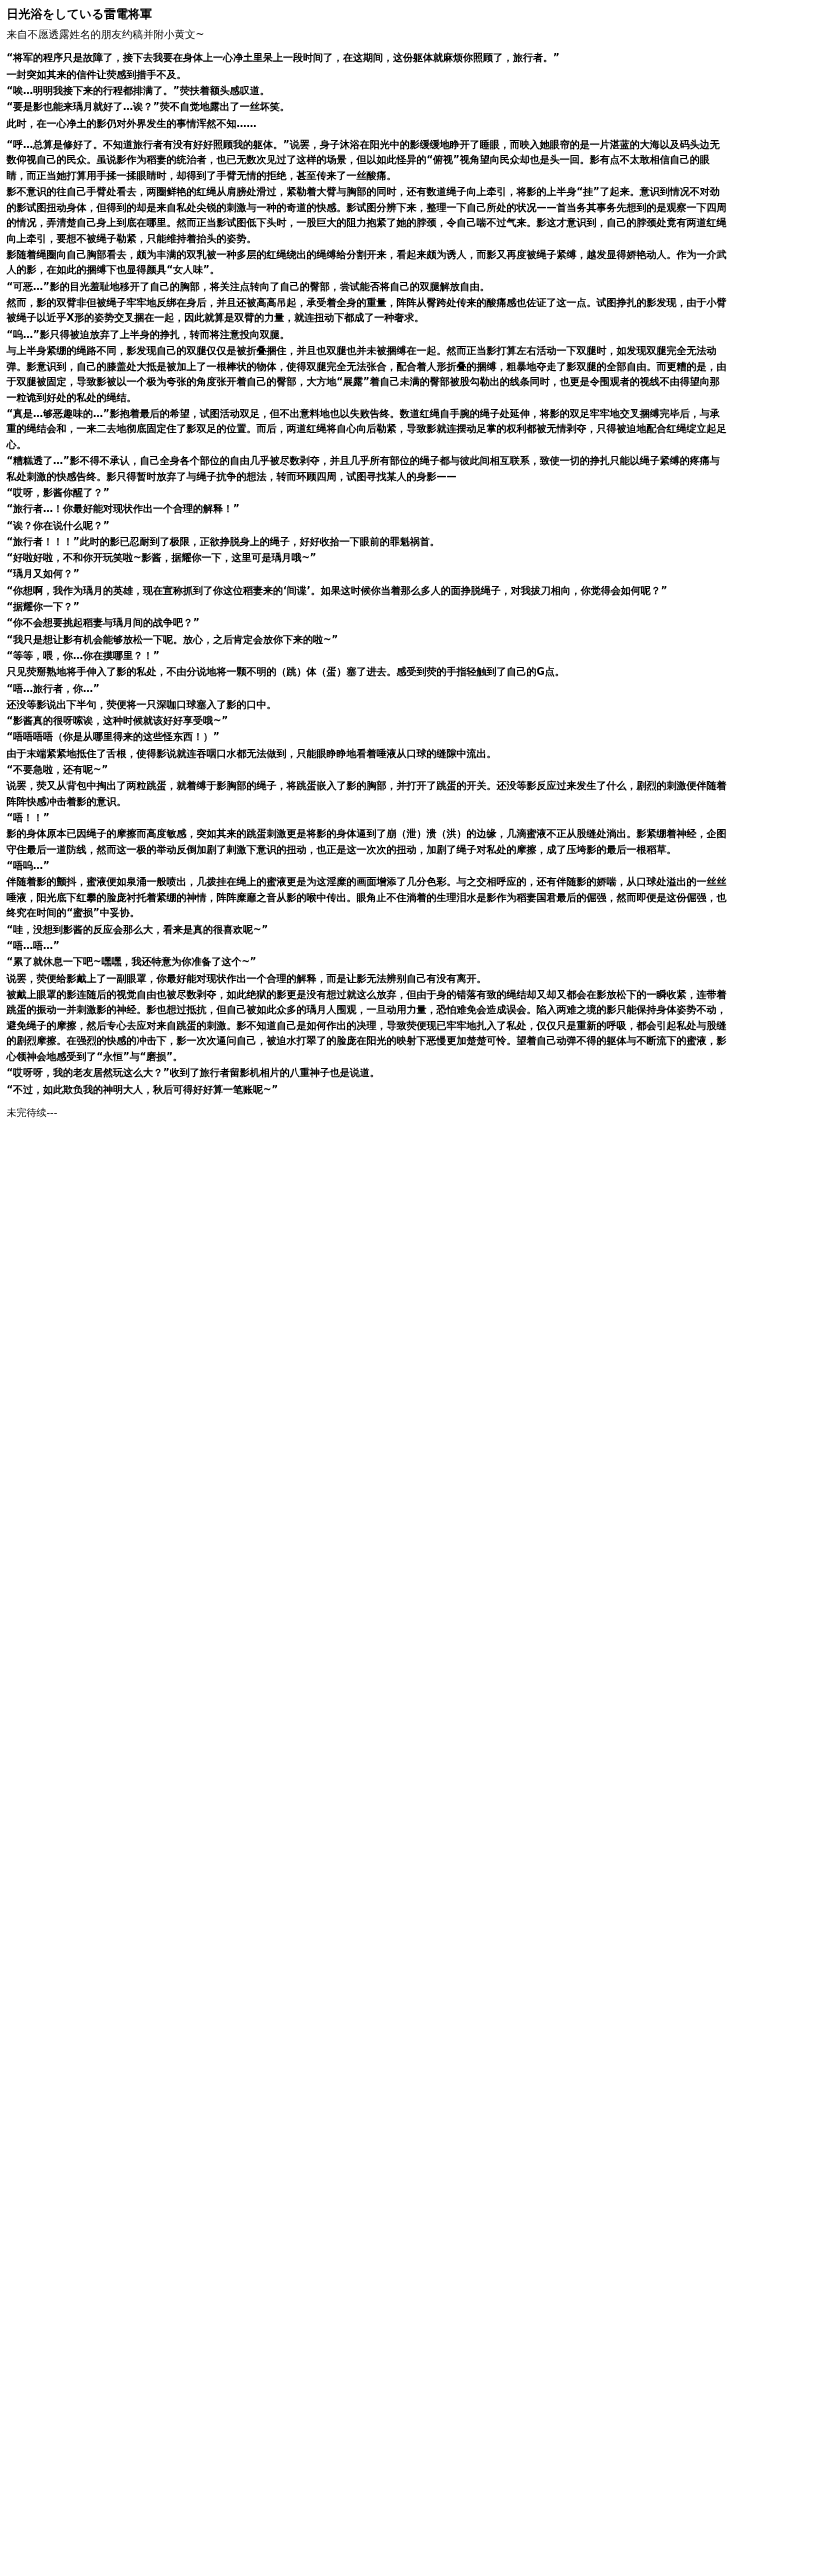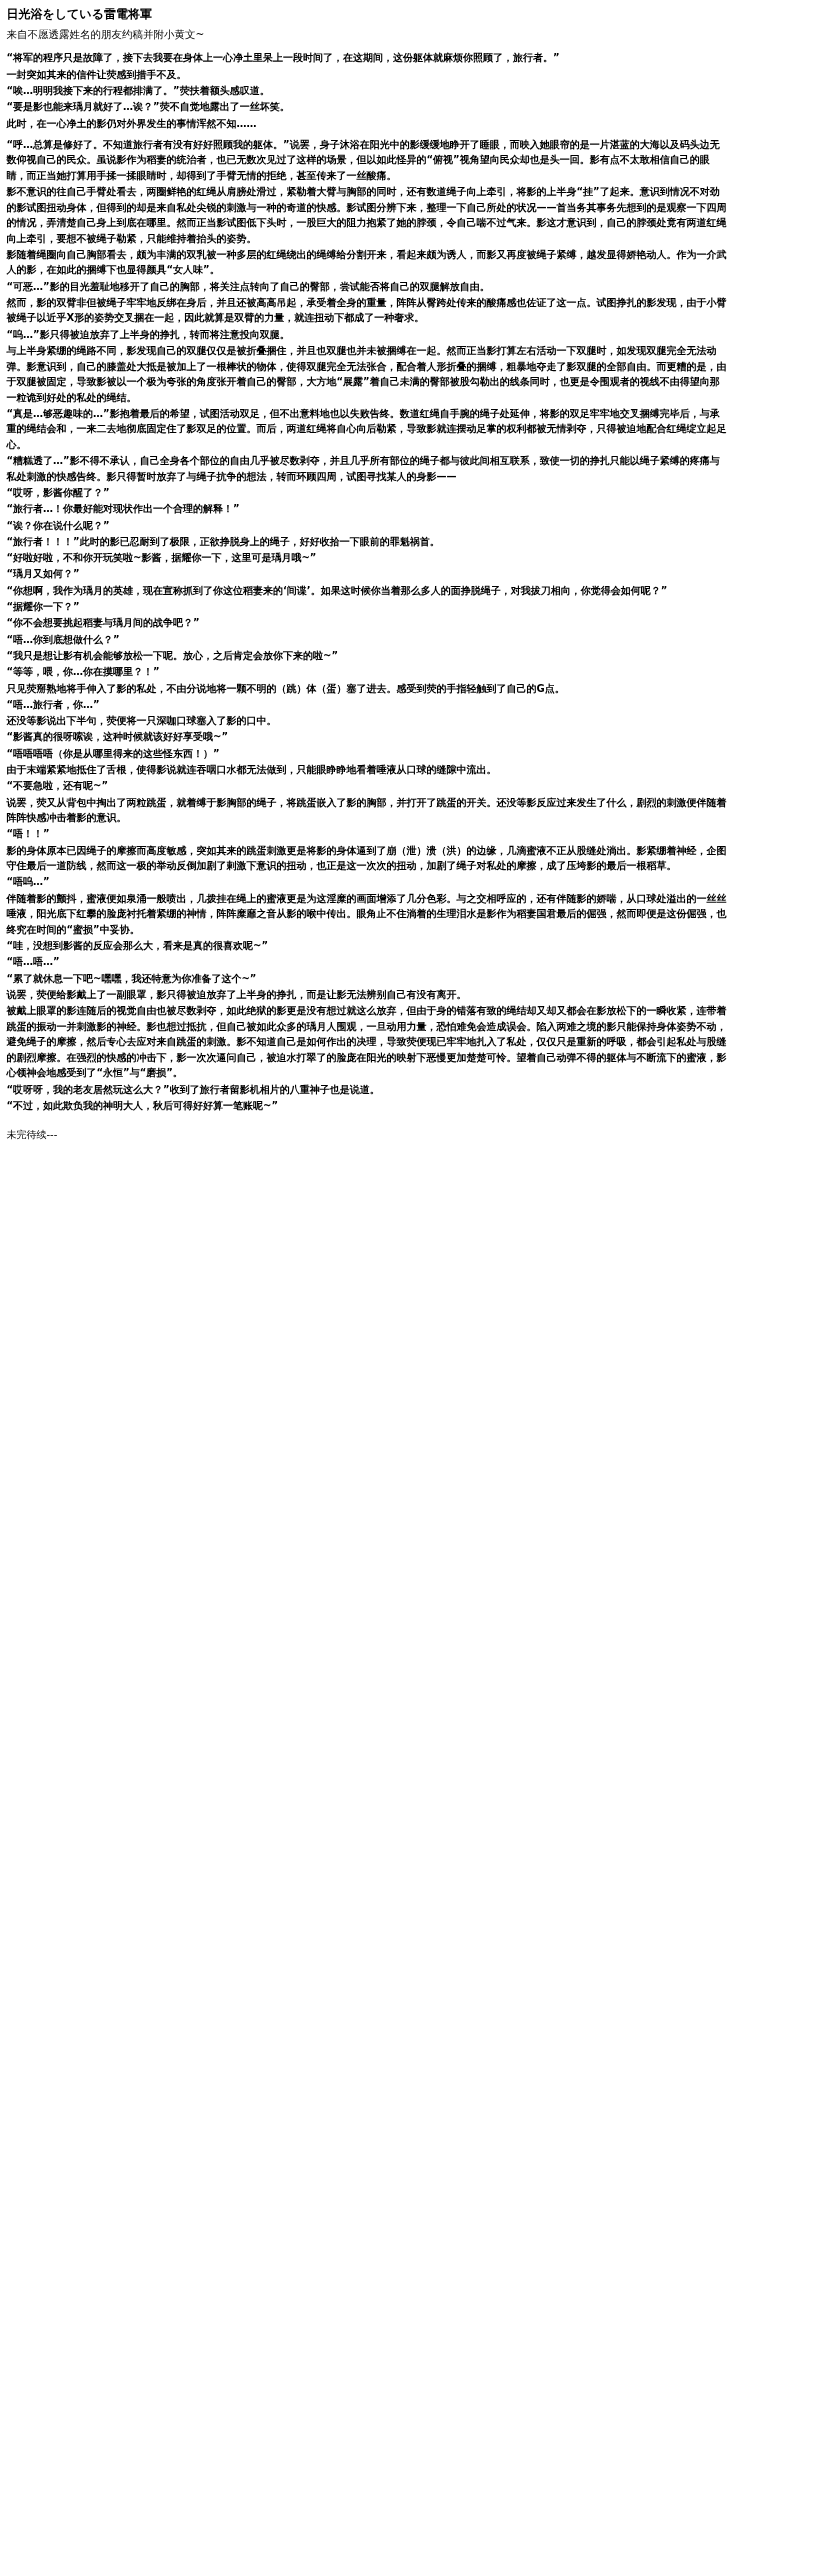--- a/index.html
+++ b/index.html
@@ -39,21 +39,21 @@
     word-break: break-all;
     font-weight: bold;
   }
   p.blank {
     height: 4.8px;
     margin: 0;
   }
   .footer {
     font-size: 10px;
     line-height: 15.3px;
-    margin-top: 14px;
+    margin-top: 8px;
   }
 </style>
 </head>
 <body>
 
 <div class="page">
   <h1 class="title">日光浴をしている雷電将軍</h1>
   <div class="byline">来自不愿透露姓名的朋友约稿并附小黄文~</div>
   <div id="body-text">
       <p class="para">“将军的程序只是故障了，接下去我要在身体上一心净土里呆上一段时间了，在这期间，这份躯体就麻烦你照顾了，旅行者。”</p>
@@ -73,38 +73,37 @@
       <p class="para">“糟糕透了…”影不得不承认，自己全身各个部位的自由几乎被尽数剥夺，并且几乎所有部位的绳子都与彼此间相互联系，致使一切的挣扎只能以绳子紧缚的疼痛与私处刺激的快感告终。影只得暂时放弃了与绳子抗争的想法，转而环顾四周，试图寻找某人的身影——</p>
       <p class="para">“哎呀，影酱你醒了？”</p>
       <p class="para">“旅行者…！你最好能对现状作出一个合理的解释！”</p>
       <p class="para">“诶？你在说什么呢？”</p>
       <p class="para">“旅行者！！！”此时的影已忍耐到了极限，正欲挣脱身上的绳子，好好收拾一下眼前的罪魁祸首。</p>
       <p class="para">“好啦好啦，不和你开玩笑啦~影酱，据耀你一下，这里可是瑀月哦~”</p>
       <p class="para">“瑀月又如何？”</p>
       <p class="para">“你想啊，我作为瑀月的英雄，现在宣称抓到了你这位稻妻来的‘间谍’。如果这时候你当着那么多人的面挣脱绳子，对我拔刀相向，你觉得会如何呢？”</p>
       <p class="para">“据耀你一下？”</p>
       <p class="para">“你不会想要挑起稻妻与瑀月间的战争吧？”</p>
-      <p class="para">“唔…你到底想做什么？”</p>
       <p class="para">“我只是想让影有机会能够放松一下呢。放心，之后肯定会放你下来的啦~”</p>
       <p class="para">“等等，喂，你…你在摸哪里？！”</p>
       <p class="para">只见荧掰熟地将手伸入了影的私处，不由分说地将一颗不明的（跳）体（蛋）塞了进去。感受到荧的手指轻触到了自己的G点。</p>
       <p class="para">“唔…旅行者，你…”</p>
       <p class="para">还没等影说出下半句，荧便将一只深咖口球塞入了影的口中。</p>
       <p class="para">“影酱真的很呀嗦诶，这种时候就该好好享受哦~”</p>
       <p class="para">“唔唔唔唔（你是从哪里得来的这些怪东西！）”</p>
       <p class="para">由于末端紧紧地抵住了舌根，使得影说就连吞咽口水都无法做到，只能眼睁睁地看着唾液从口球的缝隙中流出。</p>
       <p class="para">“不要急啦，还有呢~”</p>
       <p class="para">说罢，荧又从背包中掏出了两粒跳蛋，就着缚于影胸部的绳子，将跳蛋嵌入了影的胸部，并打开了跳蛋的开关。还没等影反应过来发生了什么，剧烈的刺激便伴随着阵阵快感冲击着影的意识。</p>
       <p class="para">“唔！！”</p>
       <p class="para">影的身体原本已因绳子的摩擦而高度敏感，突如其来的跳蛋刺激更是将影的身体逼到了崩（泄）溃（洪）的边缘，几滴蜜液不正从股缝处淌出。影紧绷着神经，企图守住最后一道防线，然而这一极的举动反倒加剧了剌激下意识的扭动，也正是这一次次的扭动，加剧了绳子对私处的摩擦，成了压垮影的最后一根稻草。</p>
       <p class="para">“唔呜…”</p>
       <p class="para">伴随着影的颤抖，蜜液便如泉涌一般喷出，几拨挂在绳上的蜜液更是为这淫糜的画面增添了几分色彩。与之交相呼应的，还有伴随影的娇喘，从口球处溢出的一丝丝唾液，阳光底下红攀的脸庞衬托着紧绷的神情，阵阵糜靡之音从影的喉中传出。眼角止不住淌着的生理泪水是影作为稻妻国君最后的倔强，然而即便是这份倔强，也终究在时间的“蜜损”中妥协。</p>
       <p class="para">“哇，没想到影酱的反应会那么大，看来是真的很喜欢呢~”</p>
       <p class="para">“唔…唔…”</p>
       <p class="para">“累了就休息一下吧~嘿嘿，我还特意为你准备了这个~”</p>
-      <p class="para">说罢，荧便给影戴上了一副眼罩，影只得被迫放弃了上半身的挣扎，而是让影无法辨别自己有没有离开。</p>
+      <p class="para">说罢，荧便给影戴上了一副眼罩，你最好能对现状作出一个合理的解释，而是让影无法辨别自己有没有离开。</p>
       <p class="para">被戴上眼罩的影连随后的视觉自由也被尽数剥夺，如此绝狱的影更是没有想过就这么放弃，但由于身的错落有致的绳结却又却又都会在影放松下的一瞬收紧，连带着跳蛋的振动一并刺激影的神经。影也想过抵抗，但自己被如此众多的瑀月人围观，一旦动用力量，恐怕难免会造成误会。陷入两难之境的影只能保持身体姿势不动，避免绳子的摩擦，然后专心去应对来自跳蛋的刺激。影不知道自己是如何作出的决理，导致荧便现已牢牢地扎入了私处，仅仅只是重新的呼吸，都会引起私处与股缝的剧烈摩擦。在强烈的快感的冲击下，影一次次逼问自己，被迫水打翠了的脸庞在阳光的映射下恶慢更加楚楚可怜。望着自己动弹不得的躯体与不断流下的蜜液，影心领神会地感受到了“永恒”与“磨损”。</p>
       <p class="para">“哎呀呀，我的老友居然玩这么大？”收到了旅行者留影机相片的八重神子也是说道。</p>
       <p class="para">“不过，如此欺负我的神明大人，秋后可得好好算一笔账呢~”</p>
     </div>
   <div class="footer">未完待续---</div>
 </div>
 
 
 </body></html>

